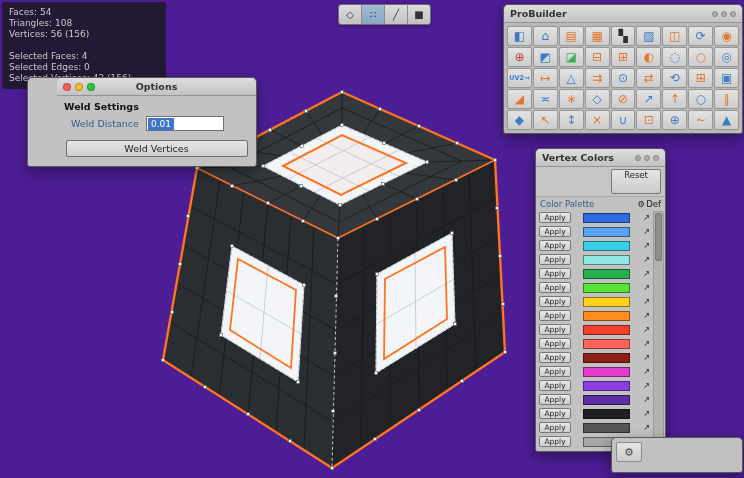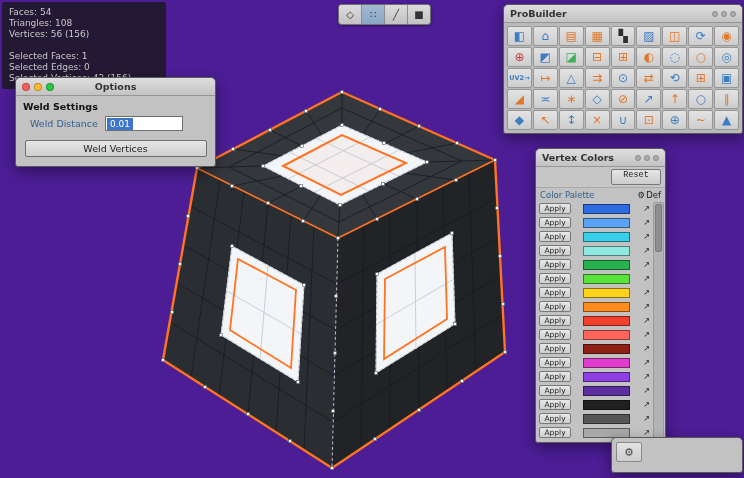--- a/index.html
+++ b/index.html
@@ -45,21 +45,21 @@
              align-items:center;padding:0 6px;}
   .t-left{font-weight:bold;color:#333;font-size:9.5px;}
   .t-center{position:absolute;left:0;right:0;text-align:center;font-weight:bold;font-size:9.5px;color:#333;}
   .lights{display:flex;gap:4px;align-items:center;z-index:1;}
   .light{width:8px;height:8px;border-radius:50%;border:1px solid rgba(0,0,0,.25);box-sizing:border-box;}
   .l-red{background:#ff5f57;}.l-yellow{background:#febc2e;}.l-green{background:#28c840;}
   .dots-r{margin-left:auto;display:flex;gap:3px;}
   .dot{width:6px;height:6px;border-radius:50%;background:#adadad;border:1px solid #8a8a8a;box-sizing:border-box;}
 
   
-  #options{left:15px;top:77px;width:199px;}
+  #options{left:27px;top:77px;width:199px;padding-left:29px;}
   .opt-body{padding:5px 7px 7px;}
   .opt-section{font-weight:bold;margin-bottom:4px;color:#111;}
   .opt-row{display:flex;align-items:center;}
   .opt-label{color:#2f5f92;width:82px;text-align:center;}
   .opt-field{width:74px;height:13px;background:#fff;border:1px solid #707070;display:flex;
              align-items:center;padding:0 1px;box-sizing:content-box;}
   .opt-sel{background:#3d76c8;color:#fff;padding:0 3px;font-size:9px;line-height:12px;}
   .opt-btn{display:block;margin:9px auto 2px;width:182px;height:17px;line-height:15px;text-align:center;
            background:linear-gradient(#e6e6e6,#cfcfcf);border:1px solid #6f6f6f;border-radius:2px;
            font-size:9.5px;cursor:pointer;box-sizing:border-box;}
@@ -71,22 +71,22 @@
   .pb-btn{height:20px;background:linear-gradient(#e3e3e3,#cdcdcd);border:1px solid #979797;
           border-radius:2px;display:flex;align-items:center;justify-content:center;cursor:pointer;
           box-sizing:border-box;}
   .pb-icon{font-size:12px;line-height:1;}
   .pb-text{font-size:6.5px;font-weight:bold;letter-spacing:0;}
 
   
   #vertexcolors{left:535px;top:148px;width:129px;}
   .vc-toolbar{display:flex;justify-content:flex-end;padding:2px 4px;background:#c6c6c6;
               border-bottom:1px solid #a9a9a9;}
-  .vc-reset{width:50px;height:16px;line-height:11px;text-align:center;background:linear-gradient(#e6e6e6,#cccccc);
-            border:1px solid #777;border-radius:2px;font-size:8.5px;cursor:pointer;box-sizing:border-box;font-family:Liberation Mono, monospace;}
+  .vc-reset{width:50px;height:25px;line-height:11px;text-align:center;background:linear-gradient(#e6e6e6,#cccccc);
+            border:1px solid #777;border-radius:2px;font-size:8.5px;cursor:pointer;box-sizing:border-box;}
   .vc-palette-row{display:flex;align-items:flex-end;padding:2px 4px 1px;}
   .vc-pal-label{color:#33608c;font-size:8.5px;}
   .vc-preset{margin-left:auto;display:flex;align-items:center;gap:1px;font-size:8.5px;color:#222;cursor:pointer;}
   .vc-list{position:relative;height:240px;overflow:hidden;padding:1px 14px 0 3px;background:#c2c2c2;
            border-radius:0 0 3px 3px;}
   .vc-row{display:flex;align-items:center;height:13px;margin-bottom:1px;gap:12px;}
   .vc-apply{width:32px;height:11px;line-height:10px;text-align:center;font-size:7.5px;
             background:linear-gradient(#e8e8e8,#cfcfcf);border:1px solid #787878;border-radius:2px;
             cursor:pointer;box-sizing:border-box;flex:0 0 auto;}
   .vc-swatch{flex:1;height:10px;border:1px solid rgba(0,0,0,.45);box-sizing:border-box;}
@@ -231,21 +231,21 @@
           <rect x="374.4" y="371.4" width="3.2" height="3.2" class="vdot"></rect>
         </g>
     </g>
   </svg>
 
   <div class="stats" id="stats">
       <div class="stat-line">Faces: 54</div>
       <div class="stat-line">Triangles: 108</div>
       <div class="stat-line">Vertices: 56 (156)</div>
       <div class="stat-line">&nbsp;</div>
-      <div class="stat-line">Selected Faces: 1</div>
+      <div class="stat-line">Selected Faces: 4</div>
       <div class="stat-line">Selected Edges: 0</div>
       <div class="stat-line">Selected Vertices: 42 (156)</div>
     </div>
 
   <div class="mode-toolbar" id="modebar">
       <div class="mode-btn">
         <span class="mode-icon">◇</span>
       </div>
       <div class="mode-btn active">
         <span class="mode-icon">∷</span>

